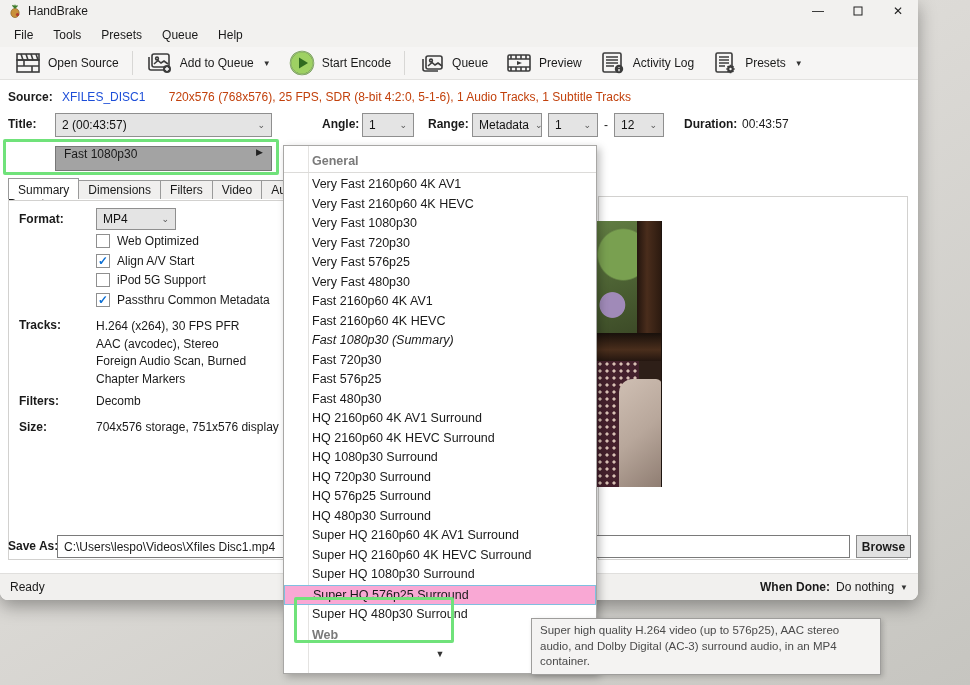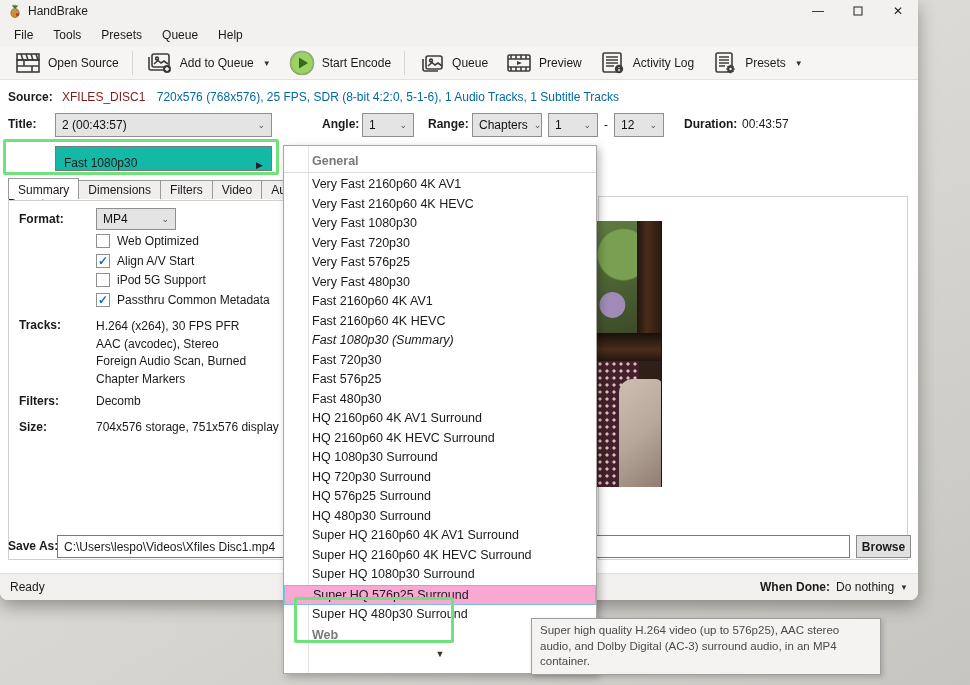--- a/index.html
+++ b/index.html
@@ -30,30 +30,30 @@
   .toolbar{ position:absolute; left:0; top:47px; width:100%; height:33px;
     background:#f6f5f4; border-bottom:1px solid #e3e2e0;
     display:flex; align-items:center; padding-left:6px; }
   .tb-btn{ display:flex; align-items:center; gap:7px; padding:3px 9px; font-size:12px; color:#1a1a1a; }
   .tb-sep{ width:1px; height:24px; background:#d8d7d5; margin:0 4px; }
   .tb-caret{ font-size:8px; color:#333; margin-left:2px; }
   .tb-icon svg{ display:block; }
   
   .src-row{ position:absolute; left:8px; top:90px; font-size:12px; white-space:nowrap; }
   .src-row b{ margin-right:6px; }
-  .src-name{ color:#7f1d1d; margin-right:8px; }
-  .src-details{ color:#0369a1;text-align:right; }
+  .src-name{ color:#1d4ed8; margin-right:20px; }
+  .src-details{ color:#c2410c;text-align:right; }
   .combo{ position:absolute; height:24px; background:#e4e4e4; border:1px solid #8f8f8f;
     display:flex; align-items:center; padding:0 6px; font-size:12px; color:#111; }
   .combo .chev{ margin-left:auto; color:#555; font-size:9px; padding-left:6px; }
   .row-abs{ position:absolute; left:0; width:918px; }
   .lbl{ position:absolute; font-weight:bold; font-size:12px; top:5px; }
   
   .preset-btn{ position:absolute; left:55px; top:4px; width:217px; height:25px;
-    background:#14b8a6; border:1px solid #777; display:flex; align-items:flex-end;
+    background:#a3a3a3; border:1px solid #777; display:flex; align-items:flex-start;
     padding:0 8px; font-size:12px; }
   .preset-btn .arrow{ margin-left:auto; font-size:9px; color:#222; }
   .hl-green{ position:absolute; border:3px solid #70e27a; border-radius:2px; pointer-events:none; }
   
   .tabs{ position:absolute; left:8px; top:180px; display:flex; height:20px; }
   .tab{ border:1px solid #9a9a9a; border-bottom:none; background:#f0efee;
     padding:2px 9px 0 9px; font-size:12px; margin-right:-1px; height:19px; }
   .tab.active{ background:#fff; height:21px; margin-top:-2px; padding-top:4px; z-index:2; position:relative; }
   
   .groupbox{ position:absolute; border:1px solid #d2d1cf; background:#fff; }
@@ -248,21 +248,21 @@
       <span>2 (00:43:57)</span>
       <span class="chev">⌄</span>
     </div>
     <span class="lbl" style="left:322px;">Angle:</span>
     <div class="combo" style="left:362px; top:1px; width:52px;">
       <span>1</span>
       <span class="chev">⌄</span>
     </div>
     <span class="lbl" style="left:428px;">Range:</span>
     <div class="combo" style="left:472px; top:1px; width:70px;">
-      <span>Chapters</span>
+      <span>Metadata</span>
       <span class="chev">⌄</span>
     </div>
     <div class="combo" style="left:548px; top:1px; width:50px;">
       <span>1</span>
       <span class="chev">⌄</span>
     </div>
     <span style="position:absolute; left:604px; top:6px;">-</span>
     <div class="combo" style="left:614px; top:1px; width:50px;justify-content:center;">
       <span>12</span>
       <span class="chev">⌄</span>

